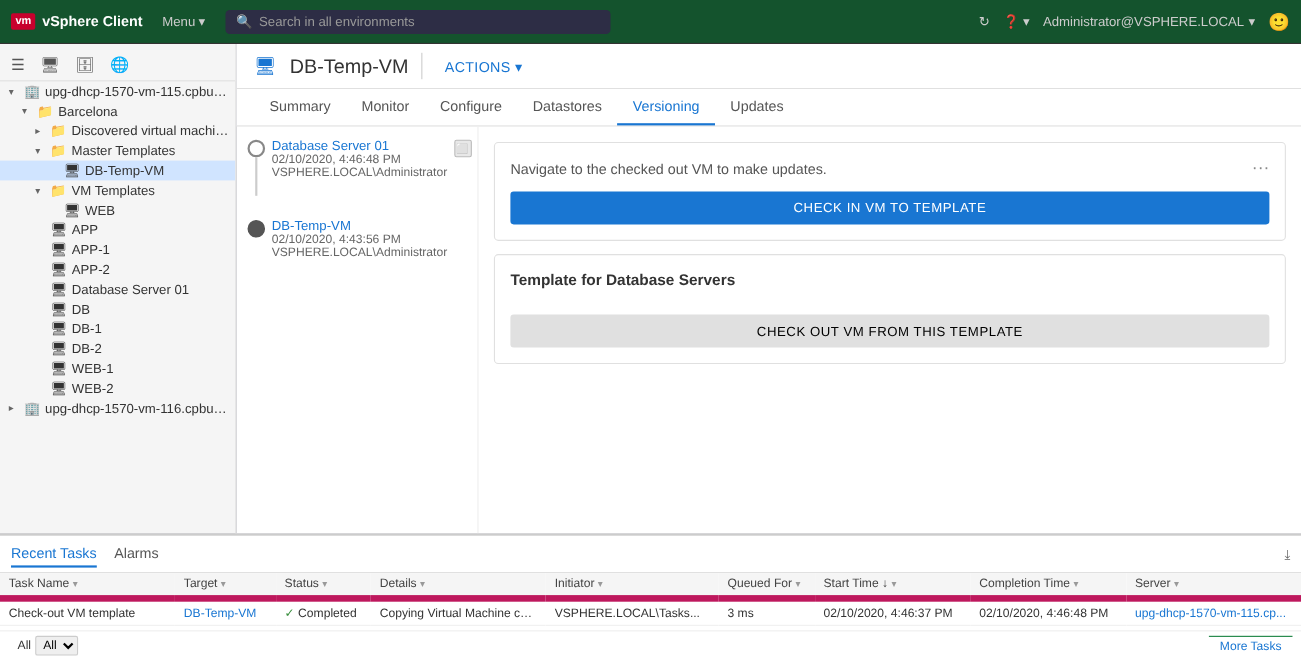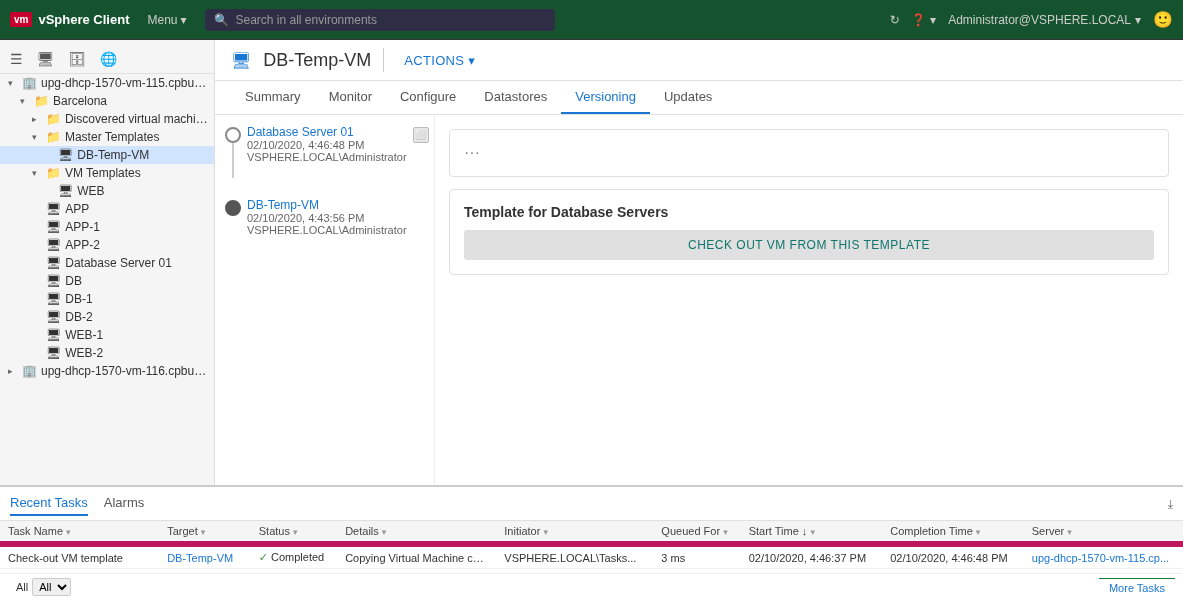--- a/index.html
+++ b/index.html
@@ -64,21 +64,21 @@
     .version-user { color: #666; font-size: 11px; }
     .checkout-icon { width: 16px; height: 16px; background: #e8e8e8; border: 1px solid #bbb; border-radius: 2px; display: flex; align-items: center; justify-content: center; font-size: 9px; cursor: pointer; flex-shrink: 0; margin-top: 2px; }
 
     
     .version-detail { flex: 1; padding: 14px; overflow-y: auto; display: flex; flex-direction: column; gap: 12px; }
     .detail-card { border: 1px solid #e0e0e0; border-radius: 4px; padding: 14px; background: white; }
     .card-header { display: flex; justify-content: space-between; align-items: flex-start; }
     .card-text { font-size: 13px; color: #555; line-height: 1.5; }
     .card-more { color: #888; font-size: 16px; cursor: pointer; }
     .btn-primary { background: #1976d2; color: white; border: none; padding: 8px 16px; border-radius: 3px; font-size: 12px; cursor: pointer; font-weight: 500; letter-spacing: 0.5px; display: block; width: 100%; margin-top: 10px; }
-    .btn-disabled { background: #e0e0e0; color: #0f766e; border: none; padding: 8px 16px; border-radius: 3px; font-size: 12px; cursor: not-allowed; font-weight: 500; letter-spacing: 0.5px; display: block; width: 100%; margin-top: 10px; }
+    .btn-disabled { background: #e0e0e0; color: #000000; border: none; padding: 8px 16px; border-radius: 3px; font-size: 12px; cursor: not-allowed; font-weight: 500; letter-spacing: 0.5px; display: block; width: 100%; margin-top: 24px; }
     .card-title { font-size: 14px; font-weight: 700; color: #333; margin-bottom: 8px; }
 
     
     .bottom-panel { height: 115px; border-top: 2px solid #ccc; background: white; display: flex; flex-direction: column; }
     .bottom-tabs { display: flex; align-items: center; padding: 4px 10px; gap: 16px; border-bottom: 1px solid #e0e0e0; }
     .bottom-tab { font-size: 13px; color: #555; cursor: pointer; padding: 4px 0; border-bottom: 2px solid transparent; }
     .bottom-tab.active { color: #1976d2; border-bottom: 2px solid #1976d2; font-weight: 500; }
     .bottom-collapse { margin-left: auto; cursor: pointer; color: #666; }
 
     
@@ -263,22 +263,24 @@
             <div class="version-date">02/10/2020, 4:43:56 PM</div>
             <div class="version-user">VSPHERE.LOCAL\Administrator</div>
           </div>
         </div>
       </div>
 
       <div class="version-detail">
 
         <div class="detail-card">
           <div class="card-header">
+            <span class="card-text">Navigate to the checked out VM to make updates.</span>
             <span class="card-more">···</span>
           </div>
+          <button class="btn-primary">CHECK IN VM TO TEMPLATE</button>
         </div>
 
         <div class="detail-card">
           <div class="card-title">Template for Database Servers</div>
           <button class="btn-disabled">CHECK OUT VM FROM THIS TEMPLATE</button>
         </div>
       </div>
     </div>
   </div>
 </div>

